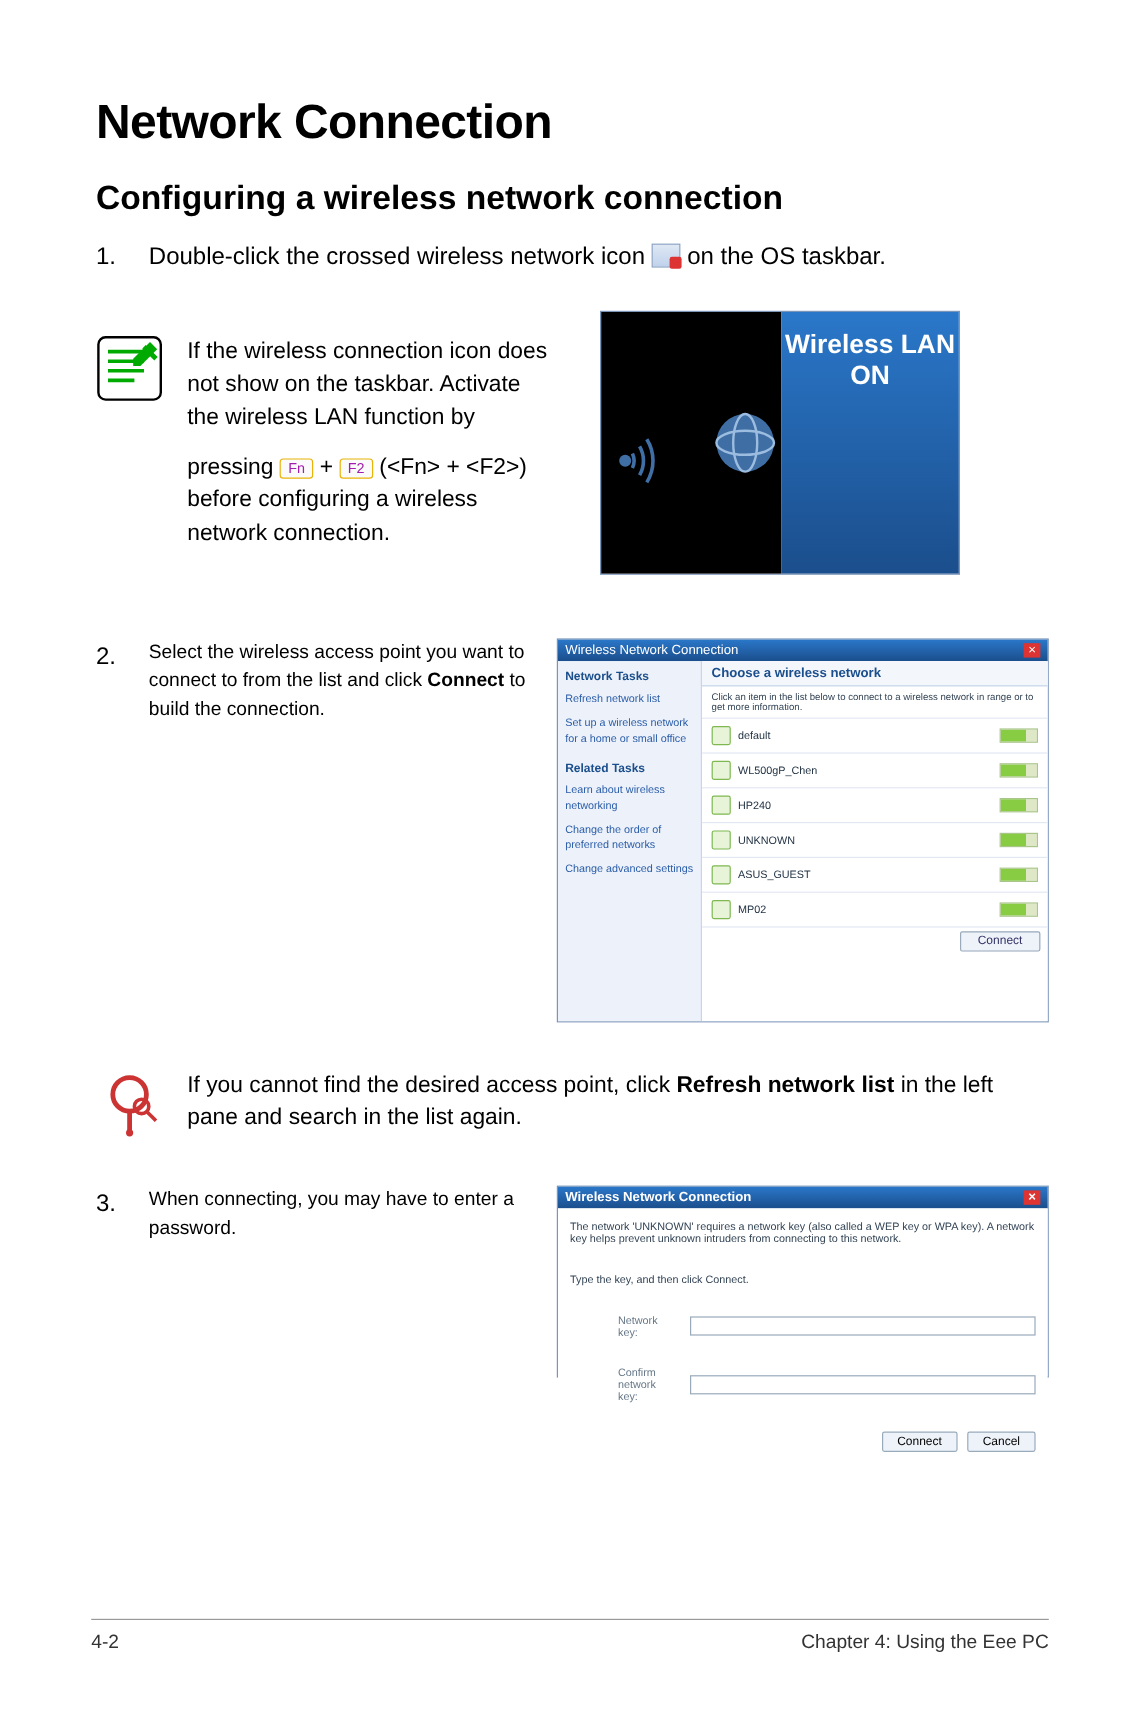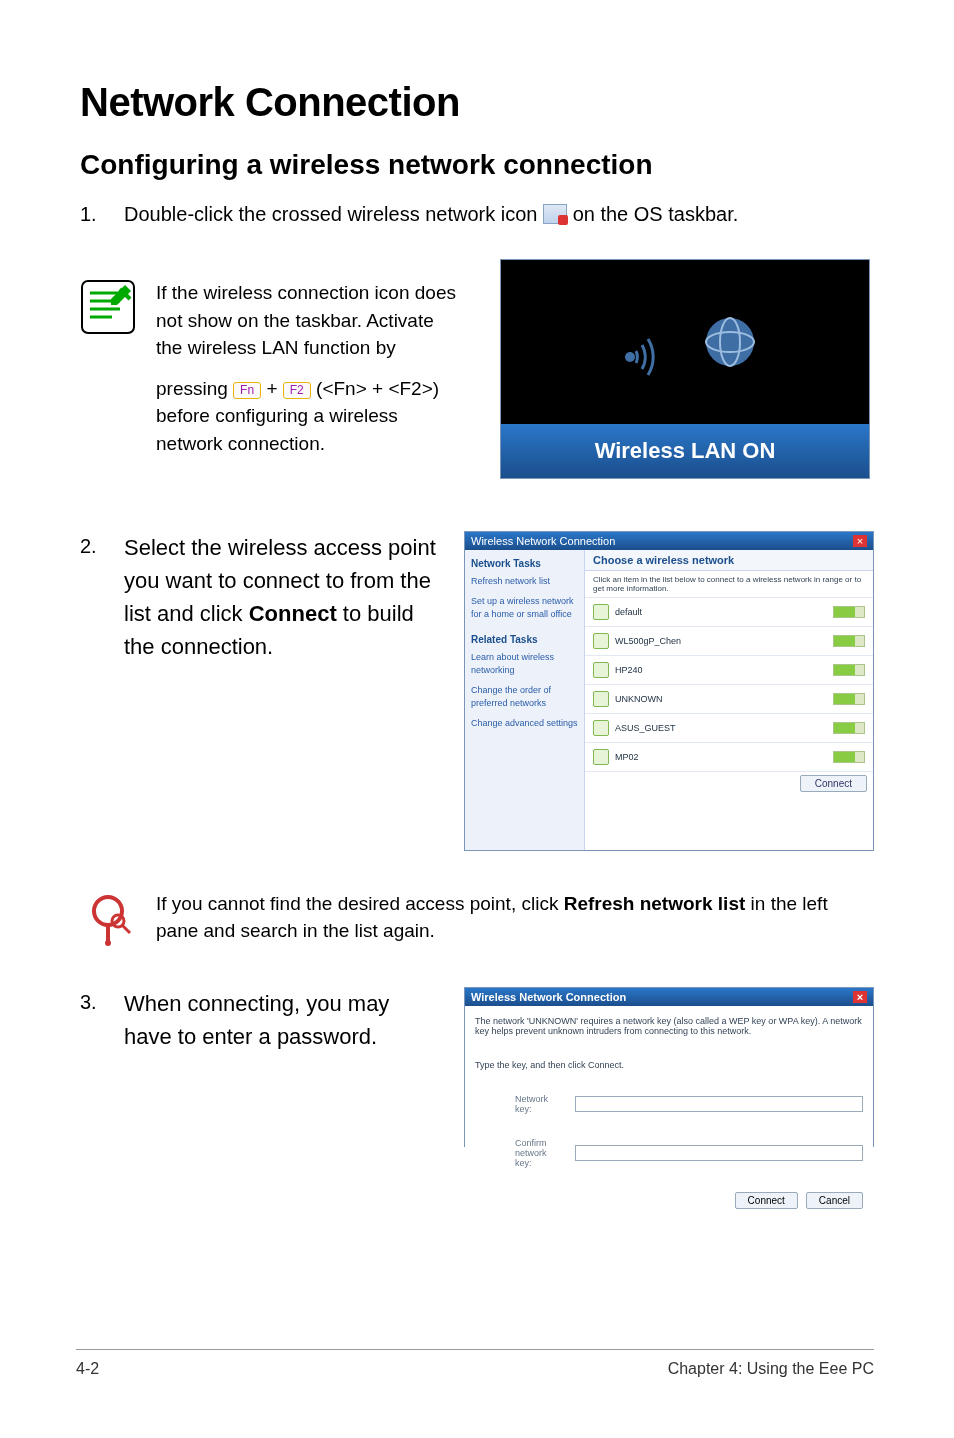--- a/index.html
+++ b/index.html
@@ -88,21 +88,21 @@
     margin-top:20px;
   }
   .keycap .sub{font-size:9px;color:#06c;display:block;line-height:1;}
   .two-col {
     display: flex;
     gap: 24px;
     align-items: flex-start;
   }
   .two-col .left { flex: 0 0 370px; }
   .two-col .right { flex: 1; }
-  .step-text { font-size:22px; line-height:1.5; }
+  .step-text { font-size:16px; line-height:1.5; }
   .tip-block {
     display: flex;
     align-items: flex-start;
     gap: 20px;
     margin: 40px 0 40px 0;
   }
   .tip-icon {
     width: 56px;
     height: 56px;
     flex-shrink: 0;
@@ -125,24 +125,24 @@
   }
 
   
   .shot {
     border: 1px solid #7a95b8;
     background: #fff;
     font-size: 10px;
     color:#336;
   }
   .shot-wlan {
-    width: 370px;
+    width: 300px;
     height: 220px;
     display:flex;
-    flex-direction:column;
+    flex-direction:row;
   }
   .shot-wlan .preview{
     flex:1;
     background:#000;
     display:flex;
     align-items:center;
     justify-content:center;
     gap:20px;
   }
   .shot-wlan .bar{

